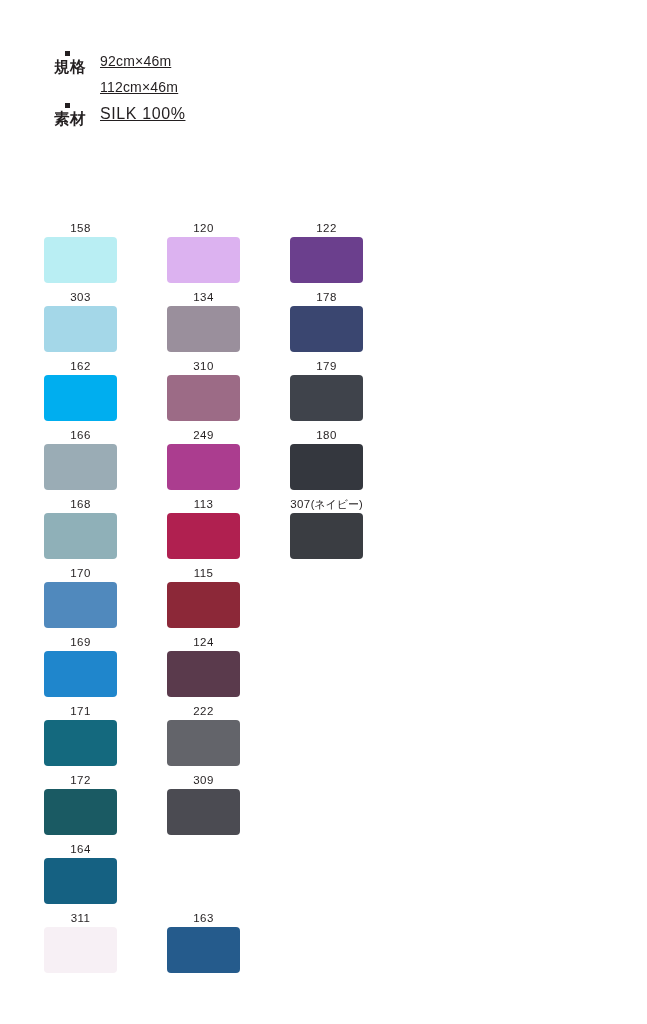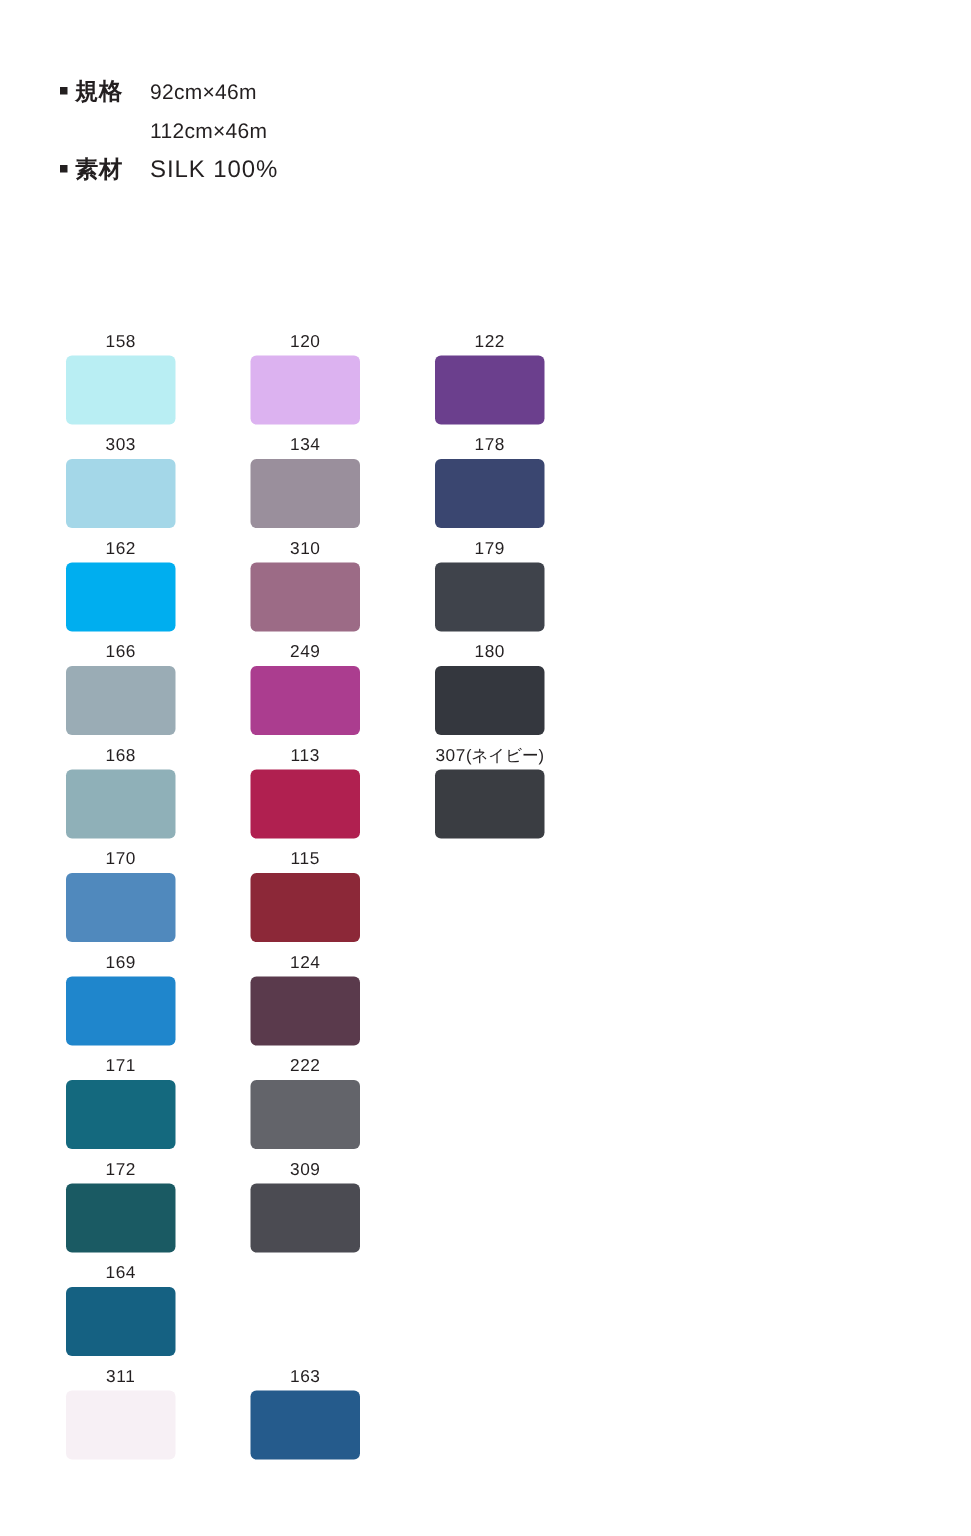--- a/index.html
+++ b/index.html
@@ -28,20 +28,21 @@
     align-items: flex-start;
     margin-bottom: 4px;
   }
   .spec-label-cell {
     width: 100px;
     display: flex;
     align-items: center;
     justify-content: flex-start;
     padding-left: 40px;
     box-sizing: border-box;
+    flex-direction: column;
   }
   .bullet {
     display: inline-block;
     width: 5px;
     height: 5px;
     background: #231f20;
     margin-right: 5px;
     position: relative;
     top: -1px;
     flex: 0 0 auto;
@@ -52,20 +53,21 @@
     letter-spacing: 0.5px;
     white-space: nowrap;
     line-height: 19px;
   }
   .spec-values {
     font-size: 14px;
     line-height: 19px;
     letter-spacing: 0.2px;
     white-space: nowrap;
     font-weight: 500;
+    text-decoration: underline;
   }
   .spec-values .v-line {
     display: block;
   }
   .spec-values .v-line + .v-line {
     margin-top: 7px;
   }
   #spec-row-material .spec-values {
     font-size: 16px;
     letter-spacing: 0.6px;

